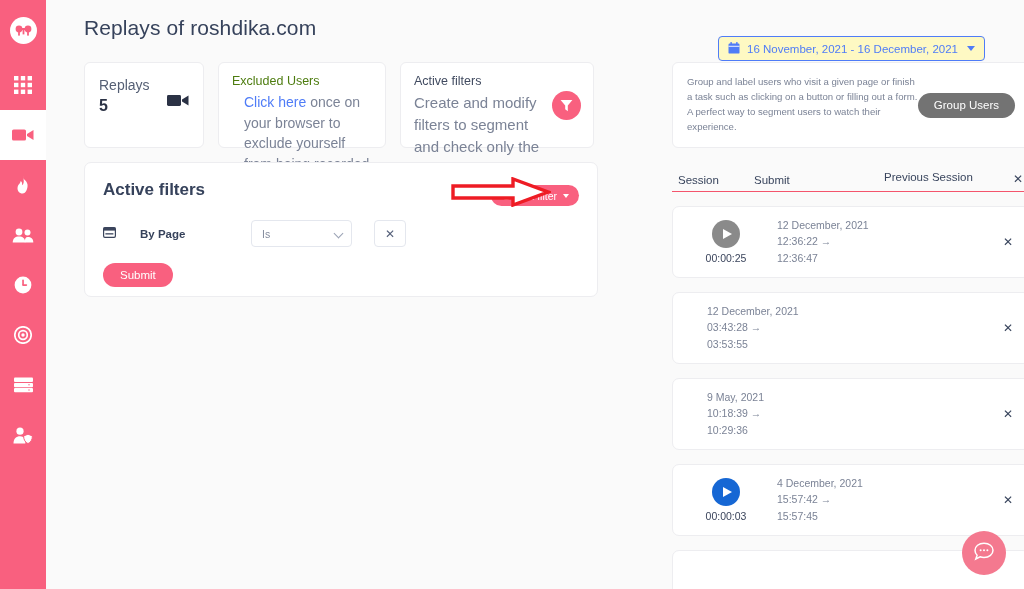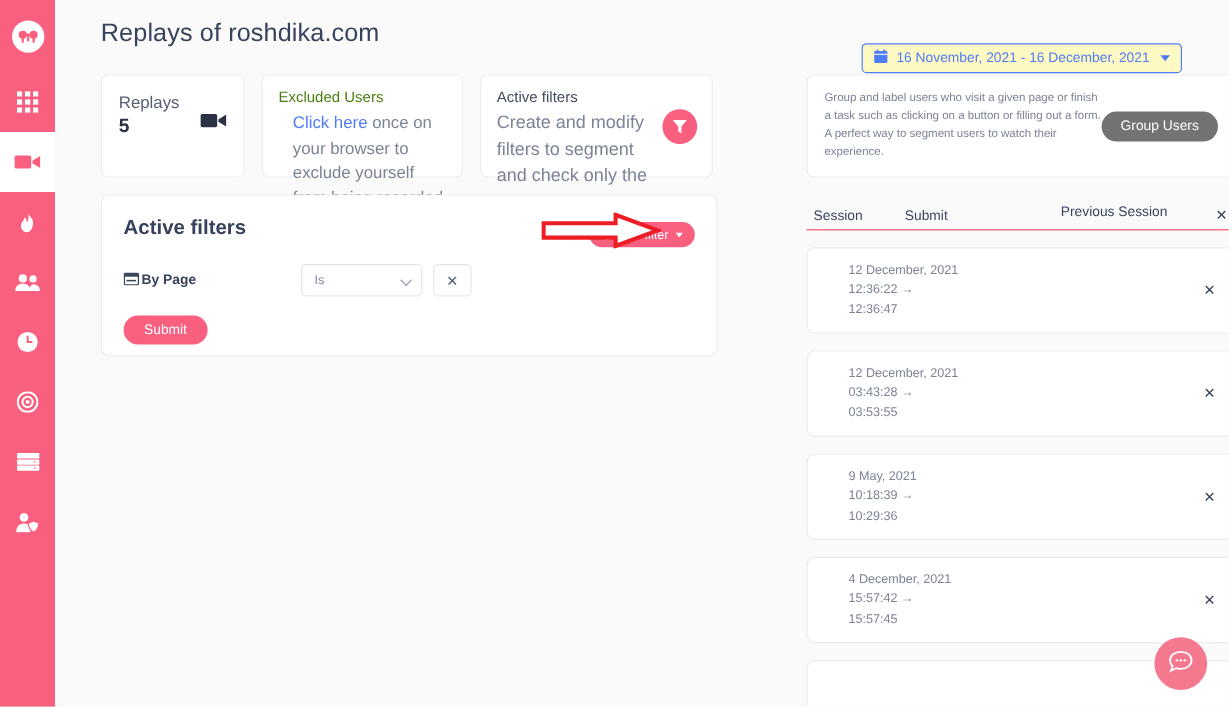--- a/index.html
+++ b/index.html
@@ -113,36 +113,36 @@
     display: flex; align-items: center; gap: 4px;
     font-family: inherit; cursor: pointer;
   }
   .btn-addfilter .caret {
     width: 0; height: 0; margin-left: 2px;
     border-left: 3.5px solid transparent; border-right: 3.5px solid transparent;
     border-top: 4.5px solid #fff;
   }
   .filter-row { display: flex; align-items: center; margin-top: 20px; }
   .filter-label {
-    display: flex; align-items: center; gap: 2px;
+    display: flex; align-items: center; gap: 24px;
     font-size: 11.5px; color: #36425b; font-weight: bold; width: 148px;
   }
   .sel {
     height: 27px; border: 1px solid #e4e7ee; border-radius: 4px;
     background: #fff; font-size: 10.5px; color: #828a9c;
     font-family: inherit; padding: 0 10px; cursor: pointer;
     position: relative; display: flex; align-items: center;
   }
   .sel .chev {
     position: absolute; right: 9px; top: 9px;
     width: 7px; height: 7px;
     border-right: 1.6px solid #9aa2b4; border-bottom: 1.6px solid #9aa2b4;
     transform: rotate(45deg);
   }
-  .sel-is { width: 101px; margin-right: 9px; }
+  .sel-is { width: 101px; margin-right: 22px; }
   .sel-val { width: 200px; margin-right: 14px; }
   .btn-x-filter {
     width: 32px; height: 27px; border: 1px solid #e4e7ee; border-radius: 4px;
     background: #fff; color: #55607a; font-size: 12px;
     font-family: inherit; cursor: pointer;
     display: flex; align-items: center; justify-content: center;
   }
   .btn-submit {
     margin-top: 16px; background: #f9607f; color: #fff; border: none;
     border-radius: 14px; height: 24px; padding: 0 17px;
@@ -414,20 +414,26 @@
 
     <section class="sessions">
       <div class="sess-head">
         <div class="sh-session">Session</div>
         <div class="sh-timing">Submit</div>
         <div class="sh-prev">Previous Session</div>
         <div class="sh-x">✕</div>
       </div>
       <div id="session-rows">
           <div class="sess-card">
+            <div class="play-col">
+              <div class="play-btn gray">
+                <span class="play-tri"></span>
+              </div>
+              <div class="dur">00:00:25</div>
+            </div>
             <div class="timing-col">
               <div>12 December, 2021</div>
               <div>12:36:22 →</div>
               <div>12:36:47</div>
             </div>
             <div class="sess-x">✕</div>
           </div>
           <div class="sess-card">
             <div class="timing-col">
               <div>12 December, 2021</div>
@@ -438,20 +444,26 @@
           </div>
           <div class="sess-card">
             <div class="timing-col">
               <div>9 May, 2021</div>
               <div>10:18:39 →</div>
               <div>10:29:36</div>
             </div>
             <div class="sess-x">✕</div>
           </div>
           <div class="sess-card">
+            <div class="play-col">
+              <div class="play-btn blue">
+                <span class="play-tri"></span>
+              </div>
+              <div class="dur">00:00:03</div>
+            </div>
             <div class="timing-col">
               <div>4 December, 2021</div>
               <div>15:57:42 →</div>
               <div>15:57:45</div>
             </div>
             <div class="sess-x">✕</div>
           </div>
           <div class="sess-card"></div>
         </div>
     </section>

